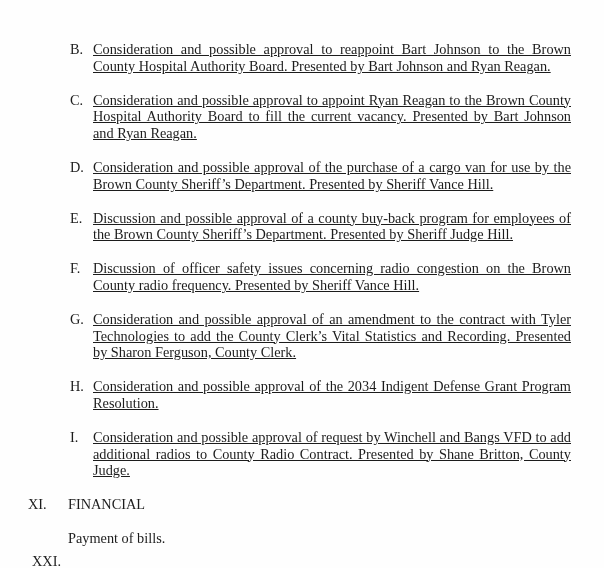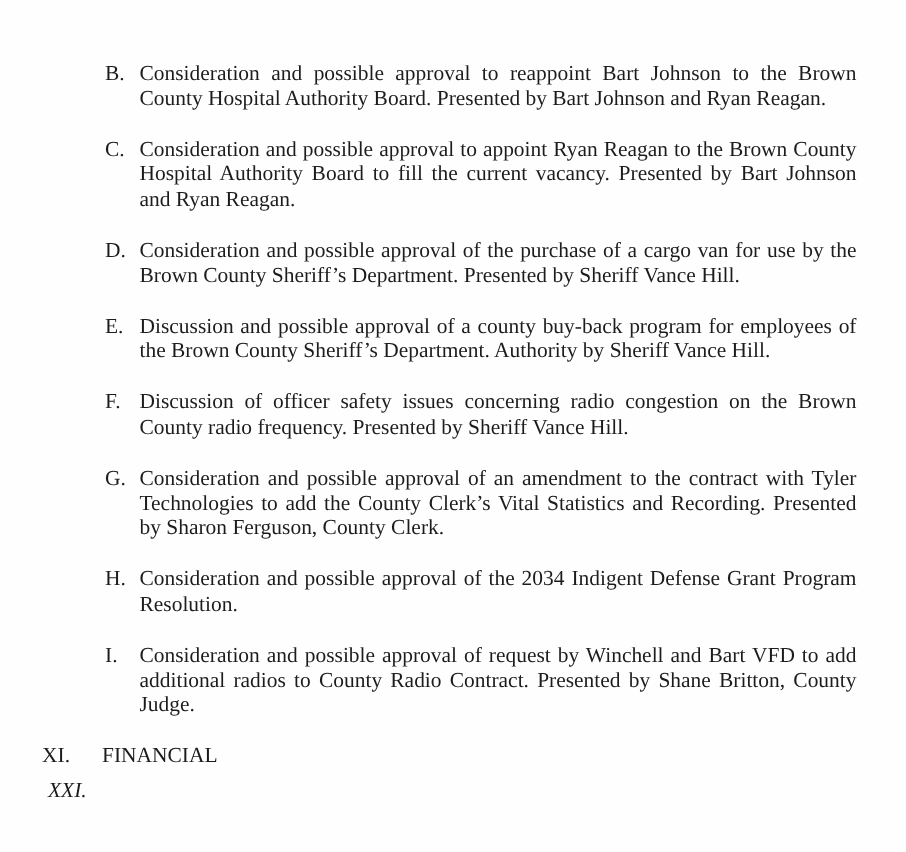--- a/index.html
+++ b/index.html
@@ -21,37 +21,37 @@
   .agenda-item {
     display: flex;
     margin-bottom: 17px;
   }
   .item-label {
     flex: 0 0 23px;
   }
   .item-text {
     flex: 1 1 auto;
     text-align: justify;
+    text-decoration: underline;
   }
   .section-financial {
     display: flex;
     margin-left: -42px;
   }
   .section-financial .sec-num {
     flex: 0 0 40px;
   }
   .section-body {
     margin-top: 17px;
     margin-left: -2px;
   }
   .section-adjournment {
     display: flex;
     margin-left: -38px;
     margin-top: 6px;
-    font-style: italic;
   }
   .section-adjournment .sec-num {
     flex: 0 0 auto;
     margin-right: 5px;
   }
 </style>
 </head>
 <body>
 
 <div class="page">
@@ -64,43 +64,44 @@
       <div class="agenda-item">
         <span class="item-label">C.</span>
         <span class="item-text">Consideration and possible approval to appoint Ryan Reagan to the Brown County Hospital Authority Board to fill the current vacancy. Presented by Bart Johnson and Ryan Reagan.</span>
       </div>
       <div class="agenda-item">
         <span class="item-label">D.</span>
         <span class="item-text">Consideration and possible approval of the purchase of a cargo van for use by the Brown County Sheriff’s Department. Presented by Sheriff Vance Hill.</span>
       </div>
       <div class="agenda-item">
         <span class="item-label">E.</span>
-        <span class="item-text">Discussion and possible approval of a county buy-back program for employees of the Brown County Sheriff’s Department. Authority by Sheriff Vance Hill.</span>
+        <span class="item-text">Discussion and possible approval of a county buy-back program for employees of the Brown County Sheriff’s Department. Presented by Sheriff Judge Hill.</span>
       </div>
       <div class="agenda-item">
         <span class="item-label">F.</span>
         <span class="item-text">Discussion of officer safety issues concerning radio congestion on the Brown County radio frequency. Presented by Sheriff Vance Hill.</span>
       </div>
       <div class="agenda-item">
         <span class="item-label">G.</span>
         <span class="item-text">Consideration and possible approval of an amendment to the contract with Tyler Technologies to add the County Clerk’s Vital Statistics and Recording. Presented by Sharon Ferguson, County Clerk.</span>
       </div>
       <div class="agenda-item">
         <span class="item-label">H.</span>
         <span class="item-text">Consideration and possible approval of the 2034 Indigent Defense Grant Program Resolution.</span>
       </div>
       <div class="agenda-item">
         <span class="item-label">I.</span>
-        <span class="item-text">Consideration and possible approval of request by Winchell and Bart VFD to add additional radios to County Radio Contract. Presented by Shane Britton, County Judge.</span>
+        <span class="item-text">Consideration and possible approval of request by Winchell and Bangs VFD to add additional radios to County Radio Contract. Presented by Shane Britton, County Judge.</span>
       </div>
     </div>
 
   <div class="section-financial">
     <span class="sec-num">XI.</span>
     <span class="sec-title">FINANCIAL</span>
   </div>
 
+  <div class="section-body">Payment of bills.</div>
 
   <div class="section-adjournment">
     <span class="sec-num">XXI.</span>
   </div>
 
 </div>
 
 </body></html>

